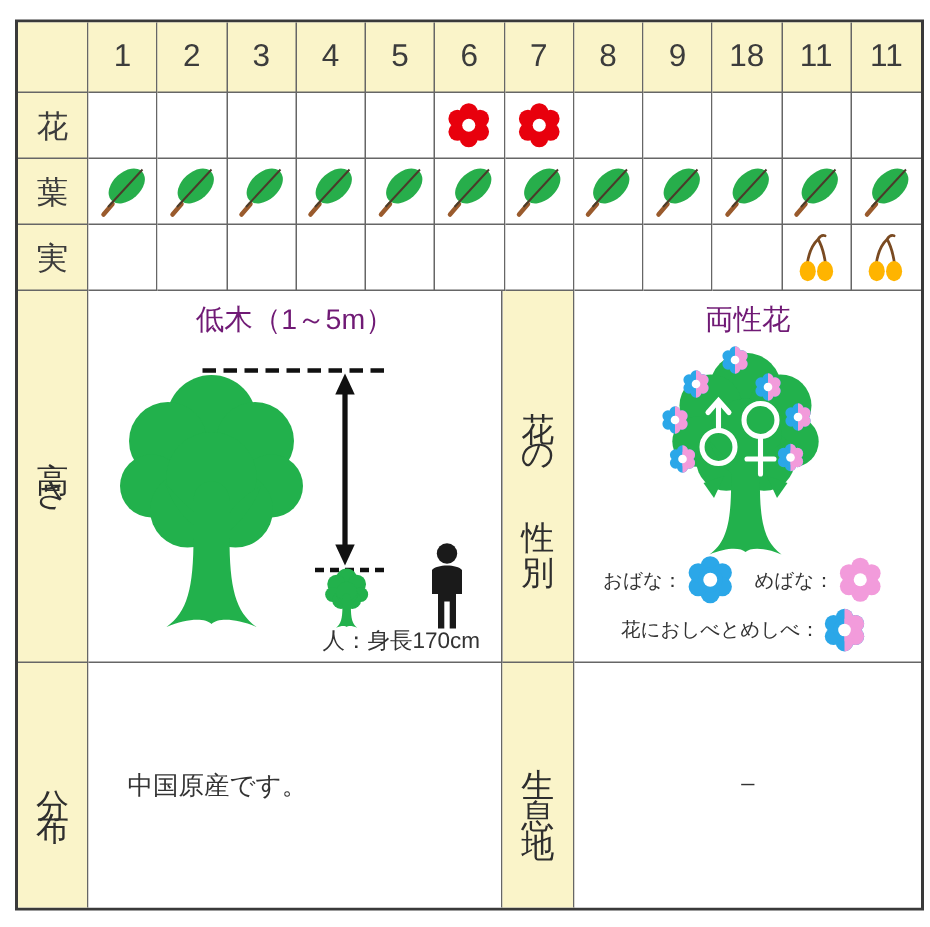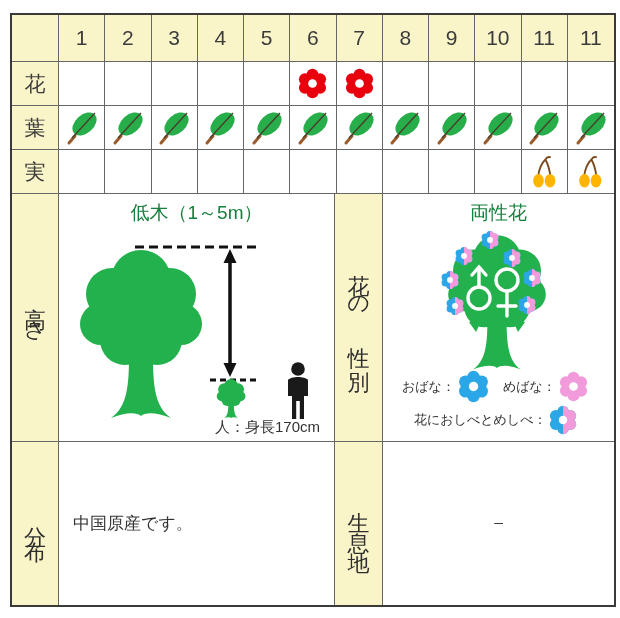--- a/index.html
+++ b/index.html
@@ -42,34 +42,34 @@
     background:var(--header-yellow,#faf3c9);
     writing-mode:vertical-rl;text-orientation:upright;
     font-size:22px;line-height:1;color:#2e2e2e;
   }
   .ls15{letter-spacing:15px;}
   .ls24{letter-spacing:24px;}
   .ls20{letter-spacing:20px;}
   .panel{position:relative;display:block;}
   .panel-title{
     position:absolute;top:6px;left:0;right:0;
-    text-align:center;font-size:19px;color:#15803d;
+    text-align:center;font-size:19px;color:#701a75;
   }
   .height-svg{position:absolute;left:0;top:26px;}
   .height-caption{
     position:absolute;bottom:4px;left:0;right:14px;
     text-align:right;font-size:15px;color:#333;
   }
   .sex-svg{position:absolute;left:0;top:30px;}
   .legend{position:absolute;left:0;right:0;bottom:6px;margin-left:11px;}
   .legend-row{display:flex;align-items:center;margin-left:8px;font-size:13px;color:#333;}
   .legend-row.second{margin-left:20px;margin-top:2px;}
   .legend-label.f{margin-left:13px;}
   .legend-flower{display:flex;align-items:center;justify-content:center;margin-left:2px;}
-  .text-cell{justify-content:flex-start;padding-left:14px;font-size:17px;color:#333;}
+  .text-cell{justify-content:flex-start;padding-left:26px;font-size:17px;color:#333;}
   .center-cell{font-size:19px;color:#333;}
   
   .tree-fill{fill:var(--tree-green,#22b14c);}
   .person-fill circle,.person-fill path{fill:var(--person-black,#1a1a1a);}
   .dashline{stroke:#111;stroke-width:3;fill:none;}
   .arrow-shaft{stroke:#111;stroke-width:3.5;fill:none;}
   .arrow-head{fill:#111;}
   .sex-symbol{stroke:#fff;fill:none;stroke-width:3.4;stroke-linecap:round;}
 </style>
 </head>
@@ -100,21 +100,21 @@
       <div class="cell hdr month">
         <span>7</span>
       </div>
       <div class="cell hdr month">
         <span>8</span>
       </div>
       <div class="cell hdr month">
         <span>9</span>
       </div>
       <div class="cell hdr month">
-        <span>10</span>
+        <span>18</span>
       </div>
       <div class="cell hdr month">
         <span>11</span>
       </div>
       <div class="cell hdr month">
         <span>11</span>
       </div>
       <div class="cell hdr rowlabel">
         <span>花</span>
       </div>

